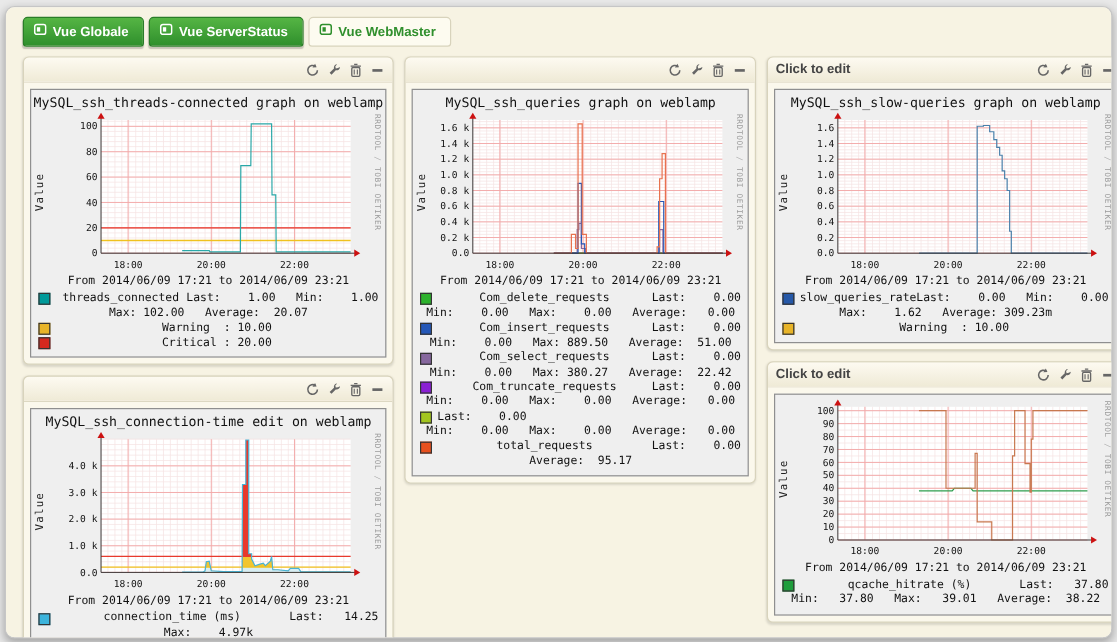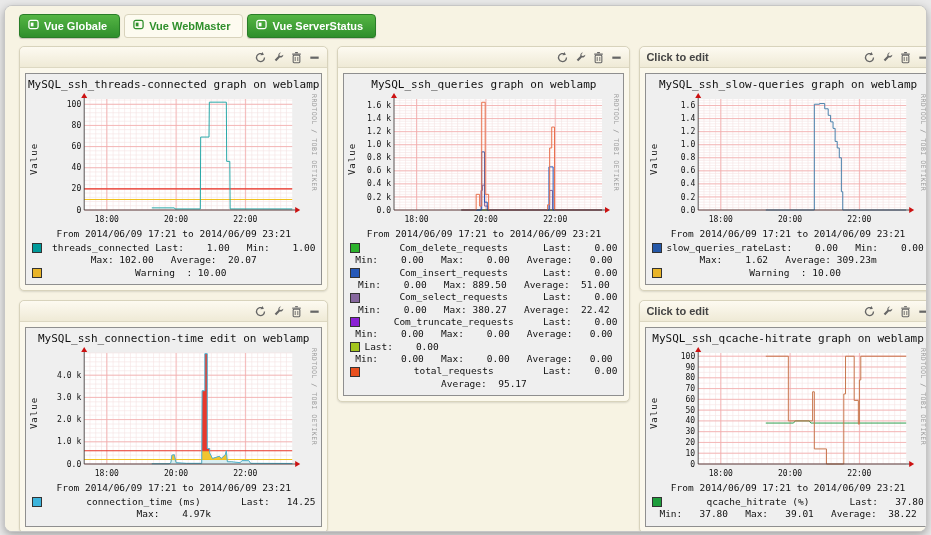--- a/index.html
+++ b/index.html
@@ -54,37 +54,37 @@
     <div class="tabbar">
       <div class="tab">
         <span class="tab-ic">
   <svg class="tabicon" width="11" height="11" viewBox="0 0 12 12">
     <rect x="1" y="1.5" width="10" height="9" rx="2" fill="none" stroke="currentColor" stroke-width="1.4"></rect>
     <rect x="3" y="4" width="3" height="4" fill="currentColor"></rect>
   </svg>
 </span>
         <span>Vue Globale</span>
       </div>
+      <div class="tab">
+        <span class="tab-ic">
+  <svg class="tabicon" width="11" height="11" viewBox="0 0 12 12">
+    <rect x="1" y="1.5" width="10" height="9" rx="2" fill="none" stroke="currentColor" stroke-width="1.4"></rect>
+    <rect x="3" y="4" width="3" height="4" fill="currentColor"></rect>
+  </svg>
+</span>
+        <span>Vue ServerStatus</span>
+      </div>
       <div class="tab active">
         <span class="tab-ic">
   <svg class="tabicon" width="11" height="11" viewBox="0 0 12 12">
     <rect x="1" y="1.5" width="10" height="9" rx="2" fill="none" stroke="currentColor" stroke-width="1.4"></rect>
     <rect x="3" y="4" width="3" height="4" fill="currentColor"></rect>
   </svg>
 </span>
         <span>Vue WebMaster</span>
-      </div>
-      <div class="tab">
-        <span class="tab-ic">
-  <svg class="tabicon" width="11" height="11" viewBox="0 0 12 12">
-    <rect x="1" y="1.5" width="10" height="9" rx="2" fill="none" stroke="currentColor" stroke-width="1.4"></rect>
-    <rect x="3" y="4" width="3" height="4" fill="currentColor"></rect>
-  </svg>
-</span>
-        <span>Vue ServerStatus</span>
       </div>
     </div>
 
     <div class="grid">
 
       <div class="col">
 
         <div class="panel">
           <div class="panel-header">
             <span class="edit-label"></span>
@@ -208,20 +208,21 @@
                   </svg>
                 <div class="wm">
                     <span>RRDTOOL / TOBI OETIKER</span>
                   </div>
               </div>
               <div class="gdate">From 2014/06/09 17:21 to 2014/06/09 23:21</div>
               <div class="legend">
                   <div class="lrow"><span class="sw" style="background: rgb(0, 154, 154);"></span><span class="lt">threads_connected</span><span class="lr">Last:    1.00   Min:    1.00</span></div>
                   <div class="lrow"><span class="lt">Max: 102.00   Average:  20.07</span></div>
                   <div class="lrow"><span class="sw" style="background: rgb(232, 180, 40);"></span><span class="lt">Warning  : 10.00</span></div>
+                  <div class="lrow"><span class="sw" style="background: rgb(214, 40, 30);"></span><span class="lt">Critical : 20.00</span></div>
                 </div>
             </div>
           </div>
         </div>
 
         <div class="panel">
           <div class="panel-header">
             <span class="edit-label"></span>
             <span class="panel-icons">
   <svg width="13" height="13" viewBox="0 0 14 14">
@@ -702,21 +703,20 @@
     <line x1="5.6" y1="6.4" x2="5.6" y2="10.8" stroke="#666" stroke-width="1"></line>
     <line x1="8.4" y1="6.4" x2="8.4" y2="10.8" stroke="#666" stroke-width="1"></line>
   </svg>
   <svg width="13" height="13" viewBox="0 0 14 14">
     <rect x="2.5" y="6" width="9" height="2.4" fill="#666"></rect>
   </svg>
 </span>
           </div>
           <div class="panel-body">
             <div class="graph">
-              <div class="gtitle">MySQL_ssh_qcache-hitrate graph on weblamp</div>
               <div class="gmain">
                 <div class="ylab">
                     <span>Value</span>
                   </div>
                 <svg class="plot" width="253" height="134" viewBox="0 0 253 134">
                     <rect x="36" y="7" width="208" height="111" fill="#ffffff"></rect>
                     <line x1="36" y1="7" x2="36" y2="118" stroke="#f5e3e3" stroke-width="0.6"></line>
                     <line x1="41.77893333333329" y1="7" x2="41.77893333333329" y2="118" stroke="#f5e3e3" stroke-width="0.6"></line>
                     <line x1="47.55786666666658" y1="7" x2="47.55786666666658" y2="118" stroke="#f5e3e3" stroke-width="0.6"></line>
                     <line x1="53.33679999999987" y1="7" x2="53.33679999999987" y2="118" stroke="#f5e3e3" stroke-width="0.6"></line>

